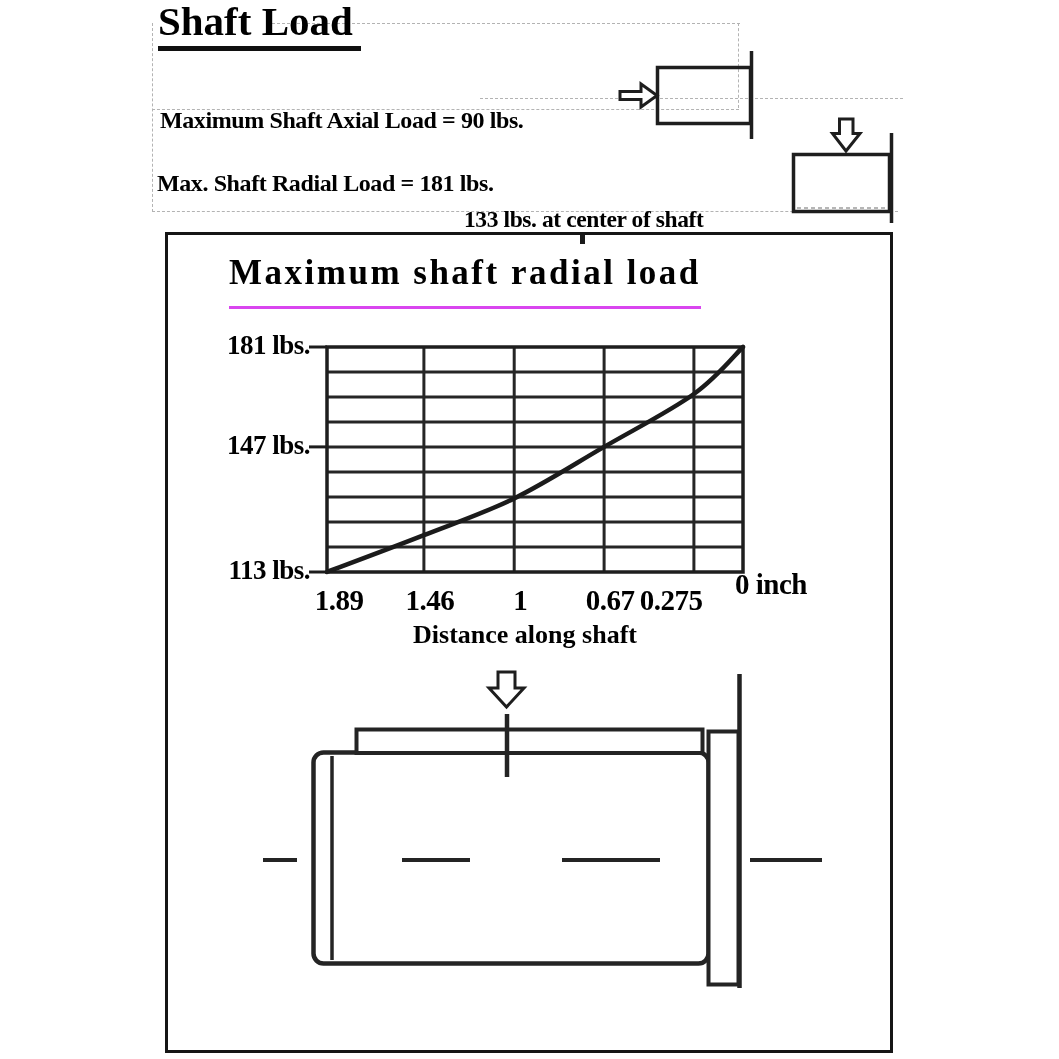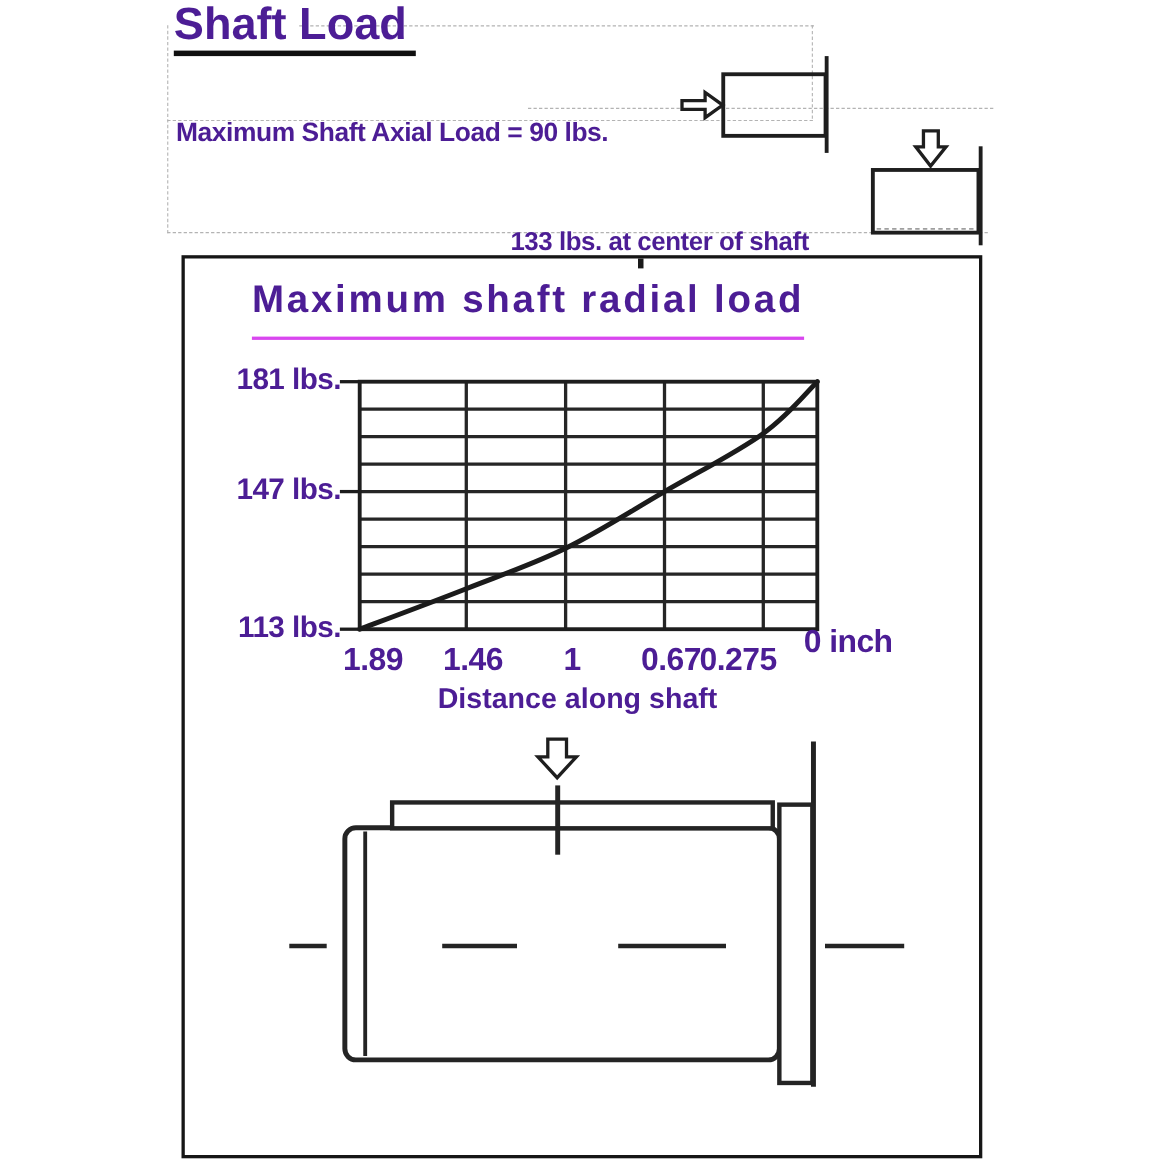--- a/index.html
+++ b/index.html
@@ -1,17 +1,17 @@
 <!DOCTYPE html>
 <html><head>
 <meta charset="utf-8">
 <style>
   html,body{margin:0;padding:0;background:#fff;}
   .page{position:relative;width:1059px;height:1059px;background:#ffffff;overflow:hidden;
-        font-family:Liberation Sans, sans-serif;font-weight:bold;color:#4c1d95;}
+        font-family:Liberation Serif, serif;font-weight:bold;color:#000000;}
   .abs{position:absolute;}
   .t{position:absolute;white-space:nowrap;}
   .dash-h{position:absolute;height:0;border-top:1.5px dashed #b3b3b3;}
   .dash-v{position:absolute;width:0;border-left:1.5px dashed #b3b3b3;}
   .page-title{left:158px;top:-2px;font-size:41px;letter-spacing:0px;
               border-bottom:5px solid #101010;padding:0 8px 2px 0;line-height:46px;}
   .spec{font-size:24px;letter-spacing:-0.4px;margin-top:27px;}
   .spec-axial{left:160px;top:80px;}
   .spec-radial{left:157px;top:143px;}
   .spec-center{left:464px;top:179px;font-size:23.5px;text-align:right;}
@@ -31,20 +31,21 @@
 
   <div class="dash-h" style="left:272px;top:23px;width:468px;"></div>
   <div class="dash-v" style="left:738px;top:23px;height:85px;"></div>
   <div class="dash-h" style="left:152px;top:109px;width:587px;"></div>
   <div class="dash-h" style="left:480px;top:98px;width:423px;"></div>
   <div class="dash-v" style="left:152px;top:23px;height:189px;"></div>
   <div class="dash-h" style="left:152px;top:211px;width:746px;"></div>
 
   <div class="t page-title">Shaft Load</div>
   <div class="t spec spec-axial">Maximum Shaft Axial Load = 90 lbs.</div>
+  <div class="t spec spec-radial">Max. Shaft Radial Load = 181 lbs.</div>
   <div class="t spec spec-center">133 lbs. at center of shaft</div>
 
   <svg class="layer" width="1059" height="1059" viewBox="0 0 1059 1059">
     <g>
       <polygon points="620,91.5 641,91.5 641,84 657,95.5 641,107 641,99.5 620,99.5" fill="#ffffff" stroke="#1e1e1e" stroke-width="3"></polygon>
       <rect x="657.5" y="67.5" width="93" height="56" fill="none" stroke="#1e1e1e" stroke-width="3.5"></rect>
       <line x1="751.5" y1="51" x2="751.5" y2="139" stroke="#1e1e1e" stroke-width="3.5"></line>
     </g>
     <g>
       <polygon points="839.5,119 853,119 853,133.5 860,133.5 846,151 832.5,133.5 839.5,133.5" fill="#ffffff" stroke="#1e1e1e" stroke-width="3"></polygon>

